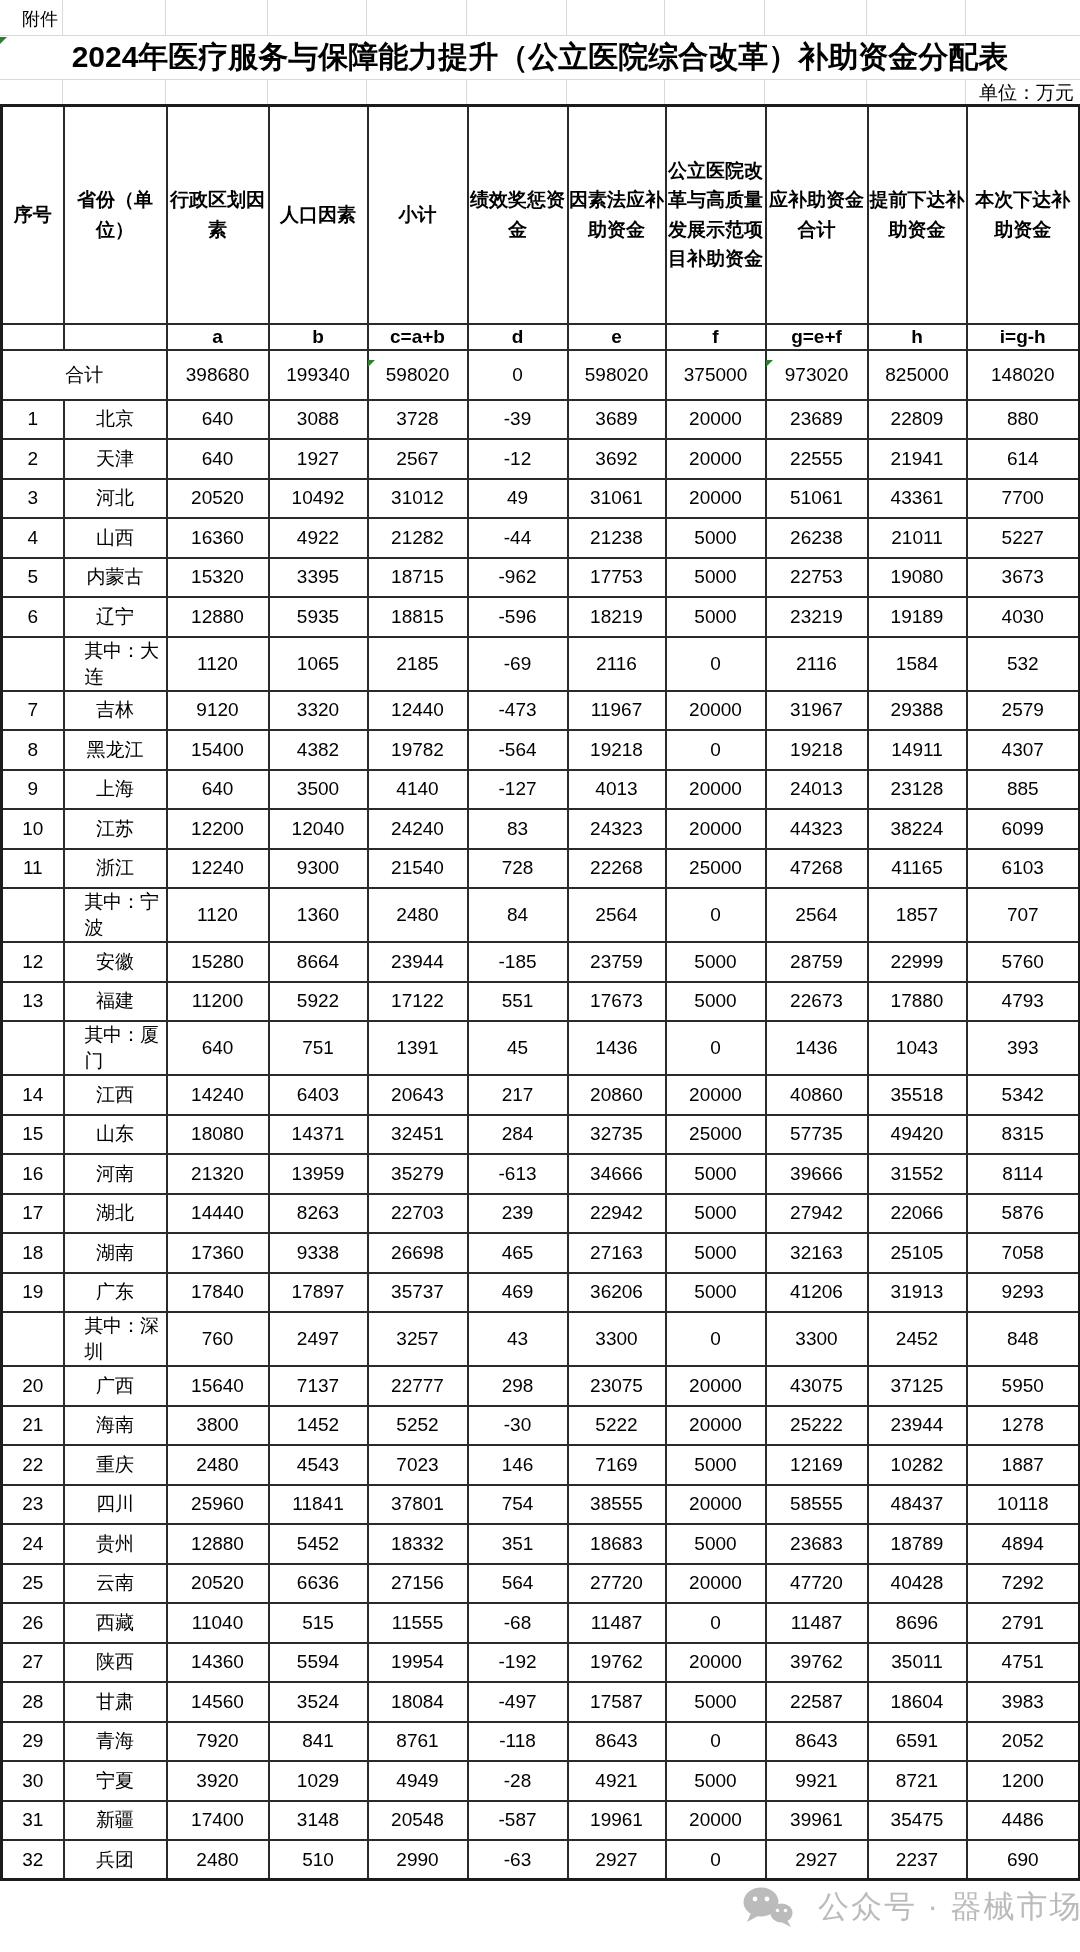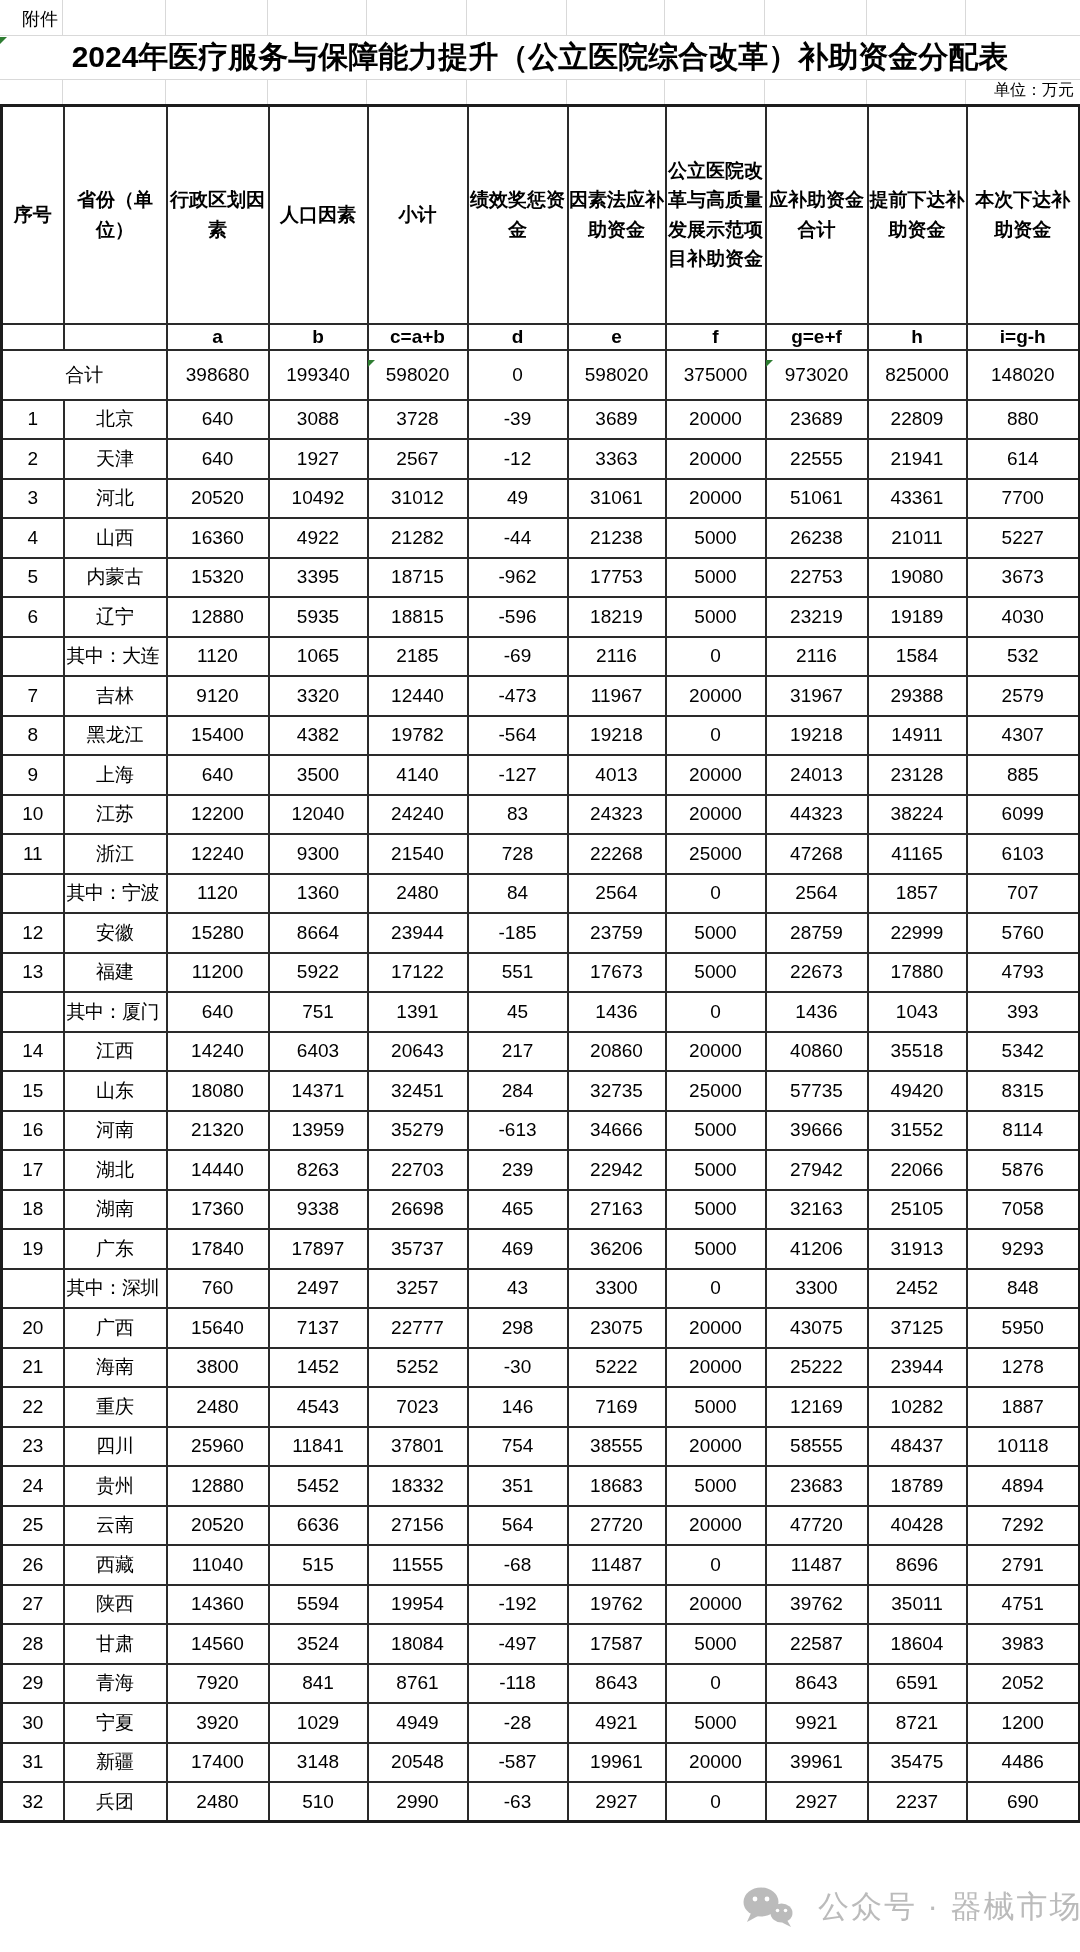--- a/index.html
+++ b/index.html
@@ -18,37 +18,37 @@
 
   .title-row {
     position:absolute; top:36px; left:0; width:1080px; height:43px;
     background:#fff; display:flex; align-items:center; justify-content:center;
   }
   .title-row .txt { font-size:30px; font-weight:bold; letter-spacing:0px; white-space:nowrap; }
   .corner-mark {
     position:absolute; width:0; height:0;
     border-top:7px solid #2e7d32; border-right:7px solid transparent;
   }
-  .unit-note { position:absolute; top:80px; right:6px; font-size:16px; }
+  .unit-note { position:absolute; top:80px; right:6px; font-size:19px; }
 
   .tbl-wrap { position:absolute; top:104px; left:0; width:1080px; }
   table.funding {
     border-collapse:collapse; table-layout:fixed; width:1078px;
     border:3px solid #1c1c1c;
   }
   .funding th, .funding td {
     border:2px solid #2a2a2a;
     text-align:center; vertical-align:middle;
     font-size:19px; overflow:hidden;
   }
   .row-header th { height:218px; font-weight:bold; line-height:1.55; padding:2px 0; }
   .row-formula td { height:26px; font-weight:bold; padding:0 2px; }
   .row-total td { height:50px; font-weight:normal; }
   .data-row td { height:39.5px; font-weight:normal; }
-  .data-row td.sub { text-align:left; padding-left:2px; letter-spacing:-0.5px; }
+  .data-row td.sub { text-align:left; padding-left:20px; letter-spacing:-0.5px; }
 
   .watermark {
     position:absolute; left:742px; top:1886px; z-index:5;
     display:flex; align-items:center; gap:24px;
     color:#8f8f8f; opacity:0.6; font-size:31px; white-space:nowrap;
     pointer-events:none;
   }
   .watermark .wm-text { letter-spacing:2px; }
 </style>
 </head>
@@ -156,21 +156,21 @@
     <td>22809</td>
     <td>880</td>
   </tr>
         <tr class="data-row">
     <td>2</td>
     <td>天津</td>
     <td>640</td>
     <td>1927</td>
     <td>2567</td>
     <td>-12</td>
-    <td>3363</td>
+    <td>3692</td>
     <td>20000</td>
     <td>22555</td>
     <td>21941</td>
     <td>614</td>
   </tr>
         <tr class="data-row">
     <td>3</td>
     <td>河北</td>
     <td>20520</td>
     <td>10492</td>

